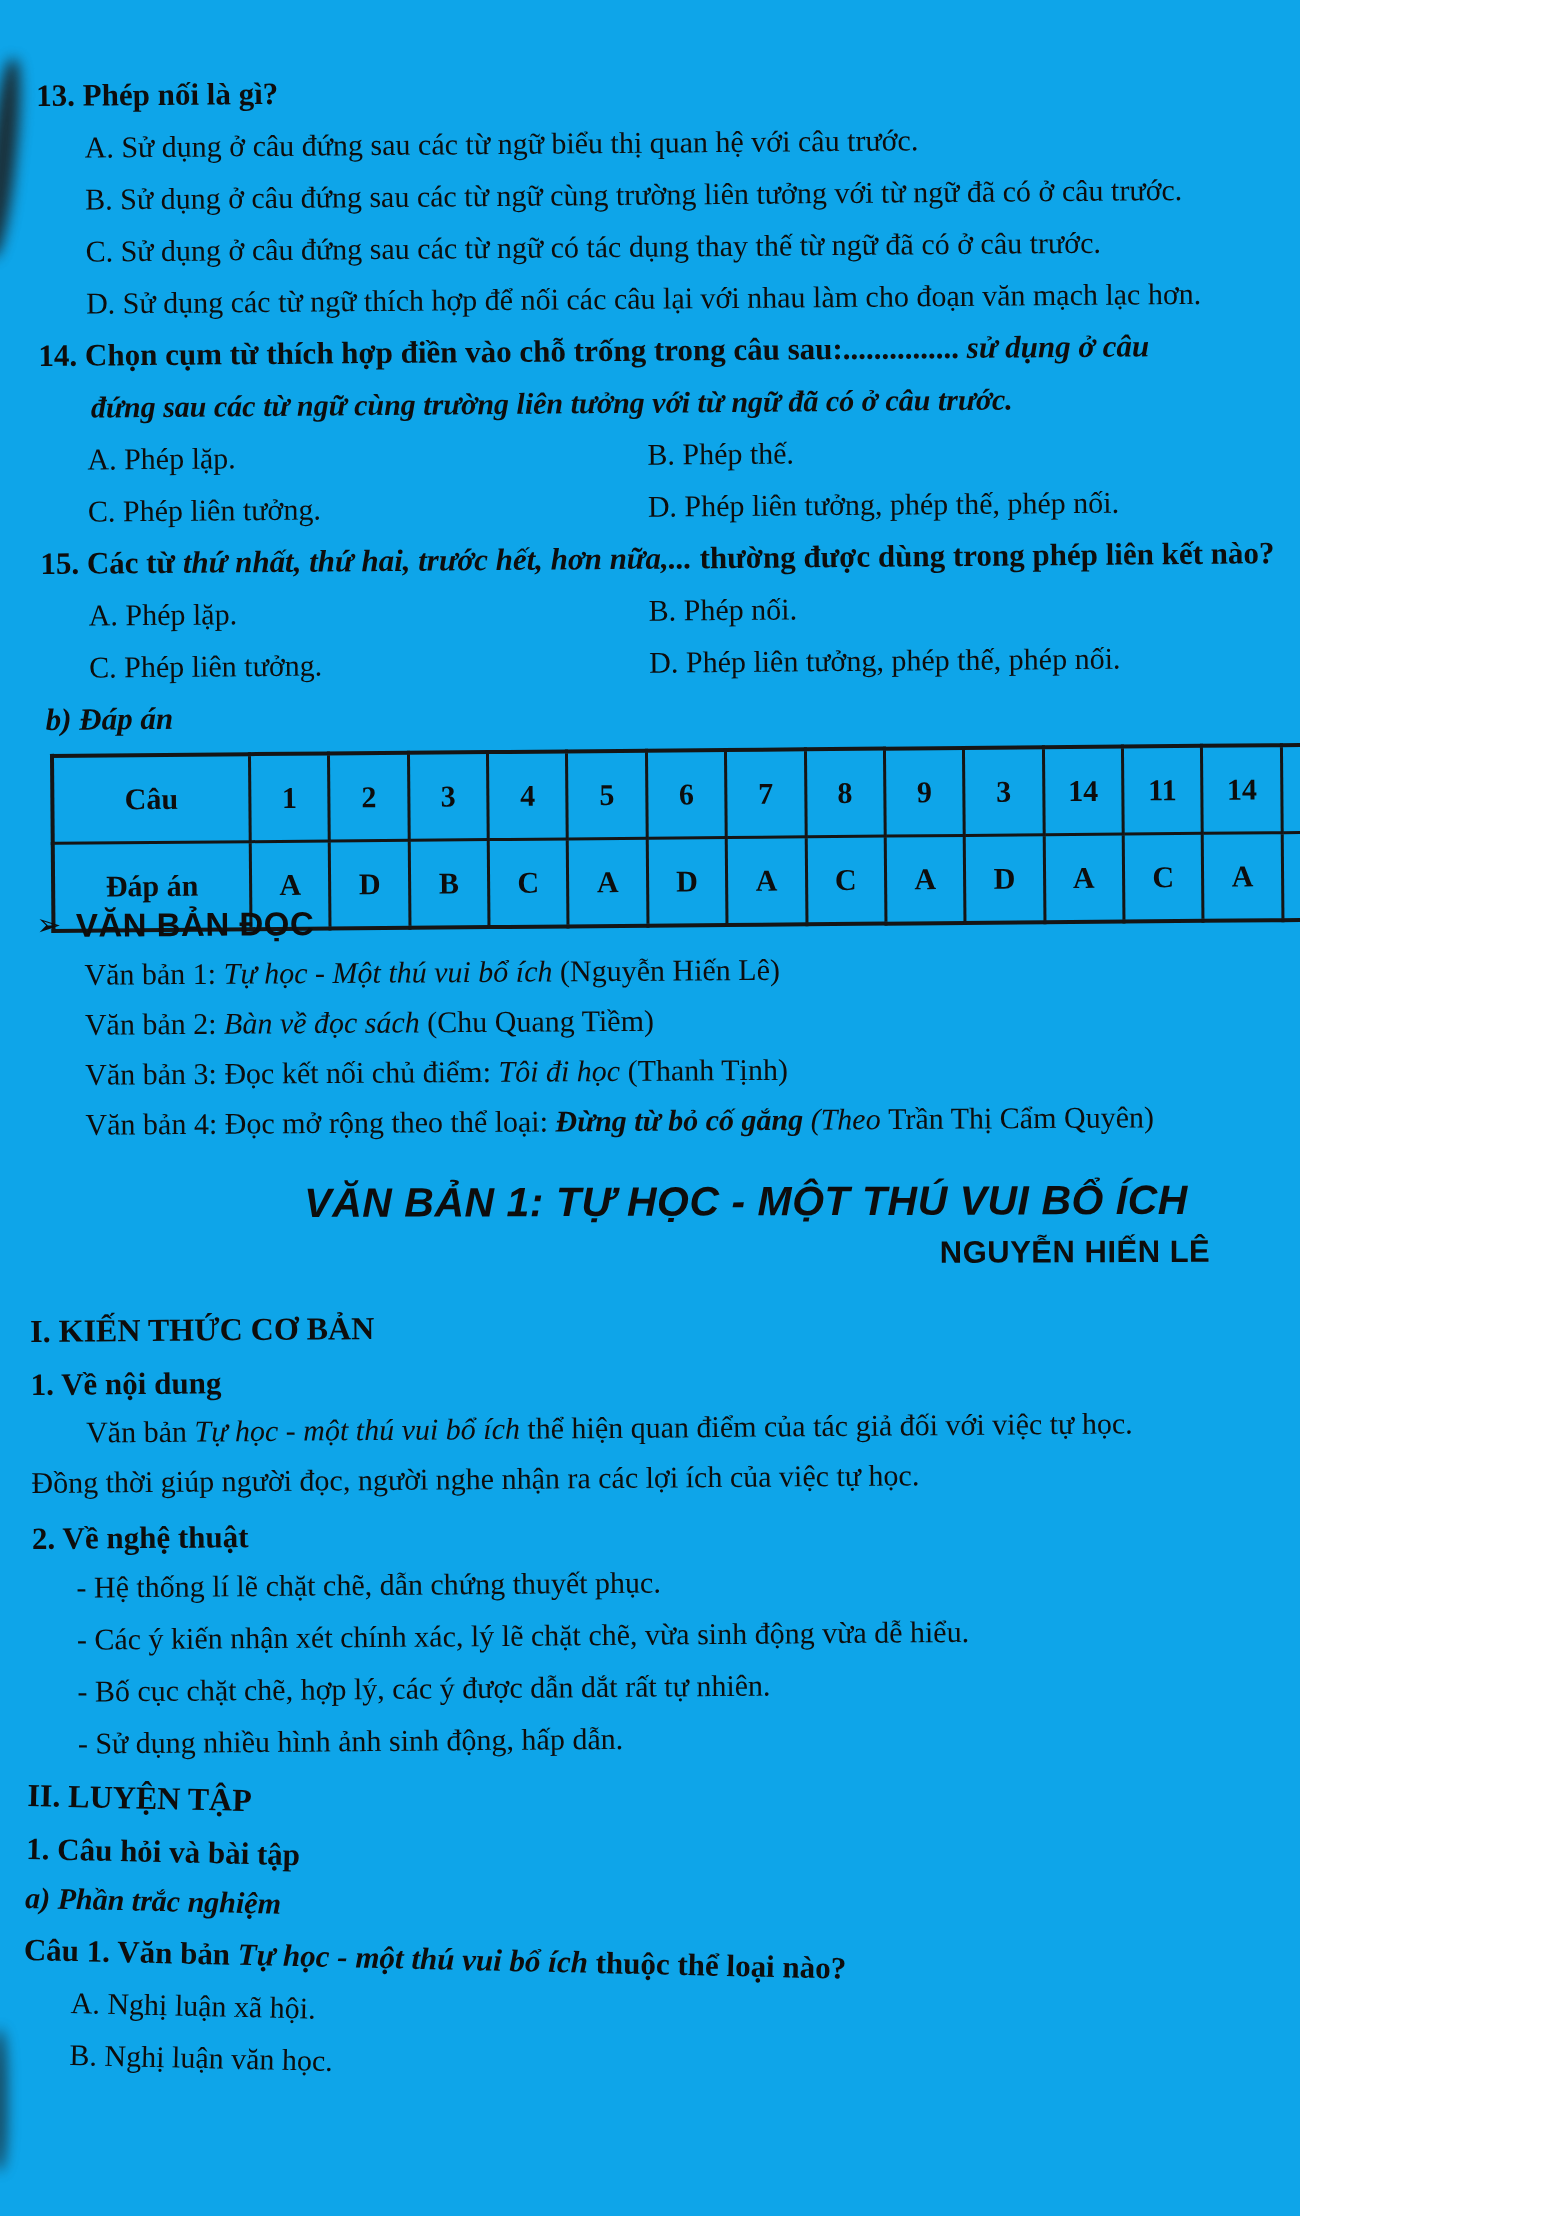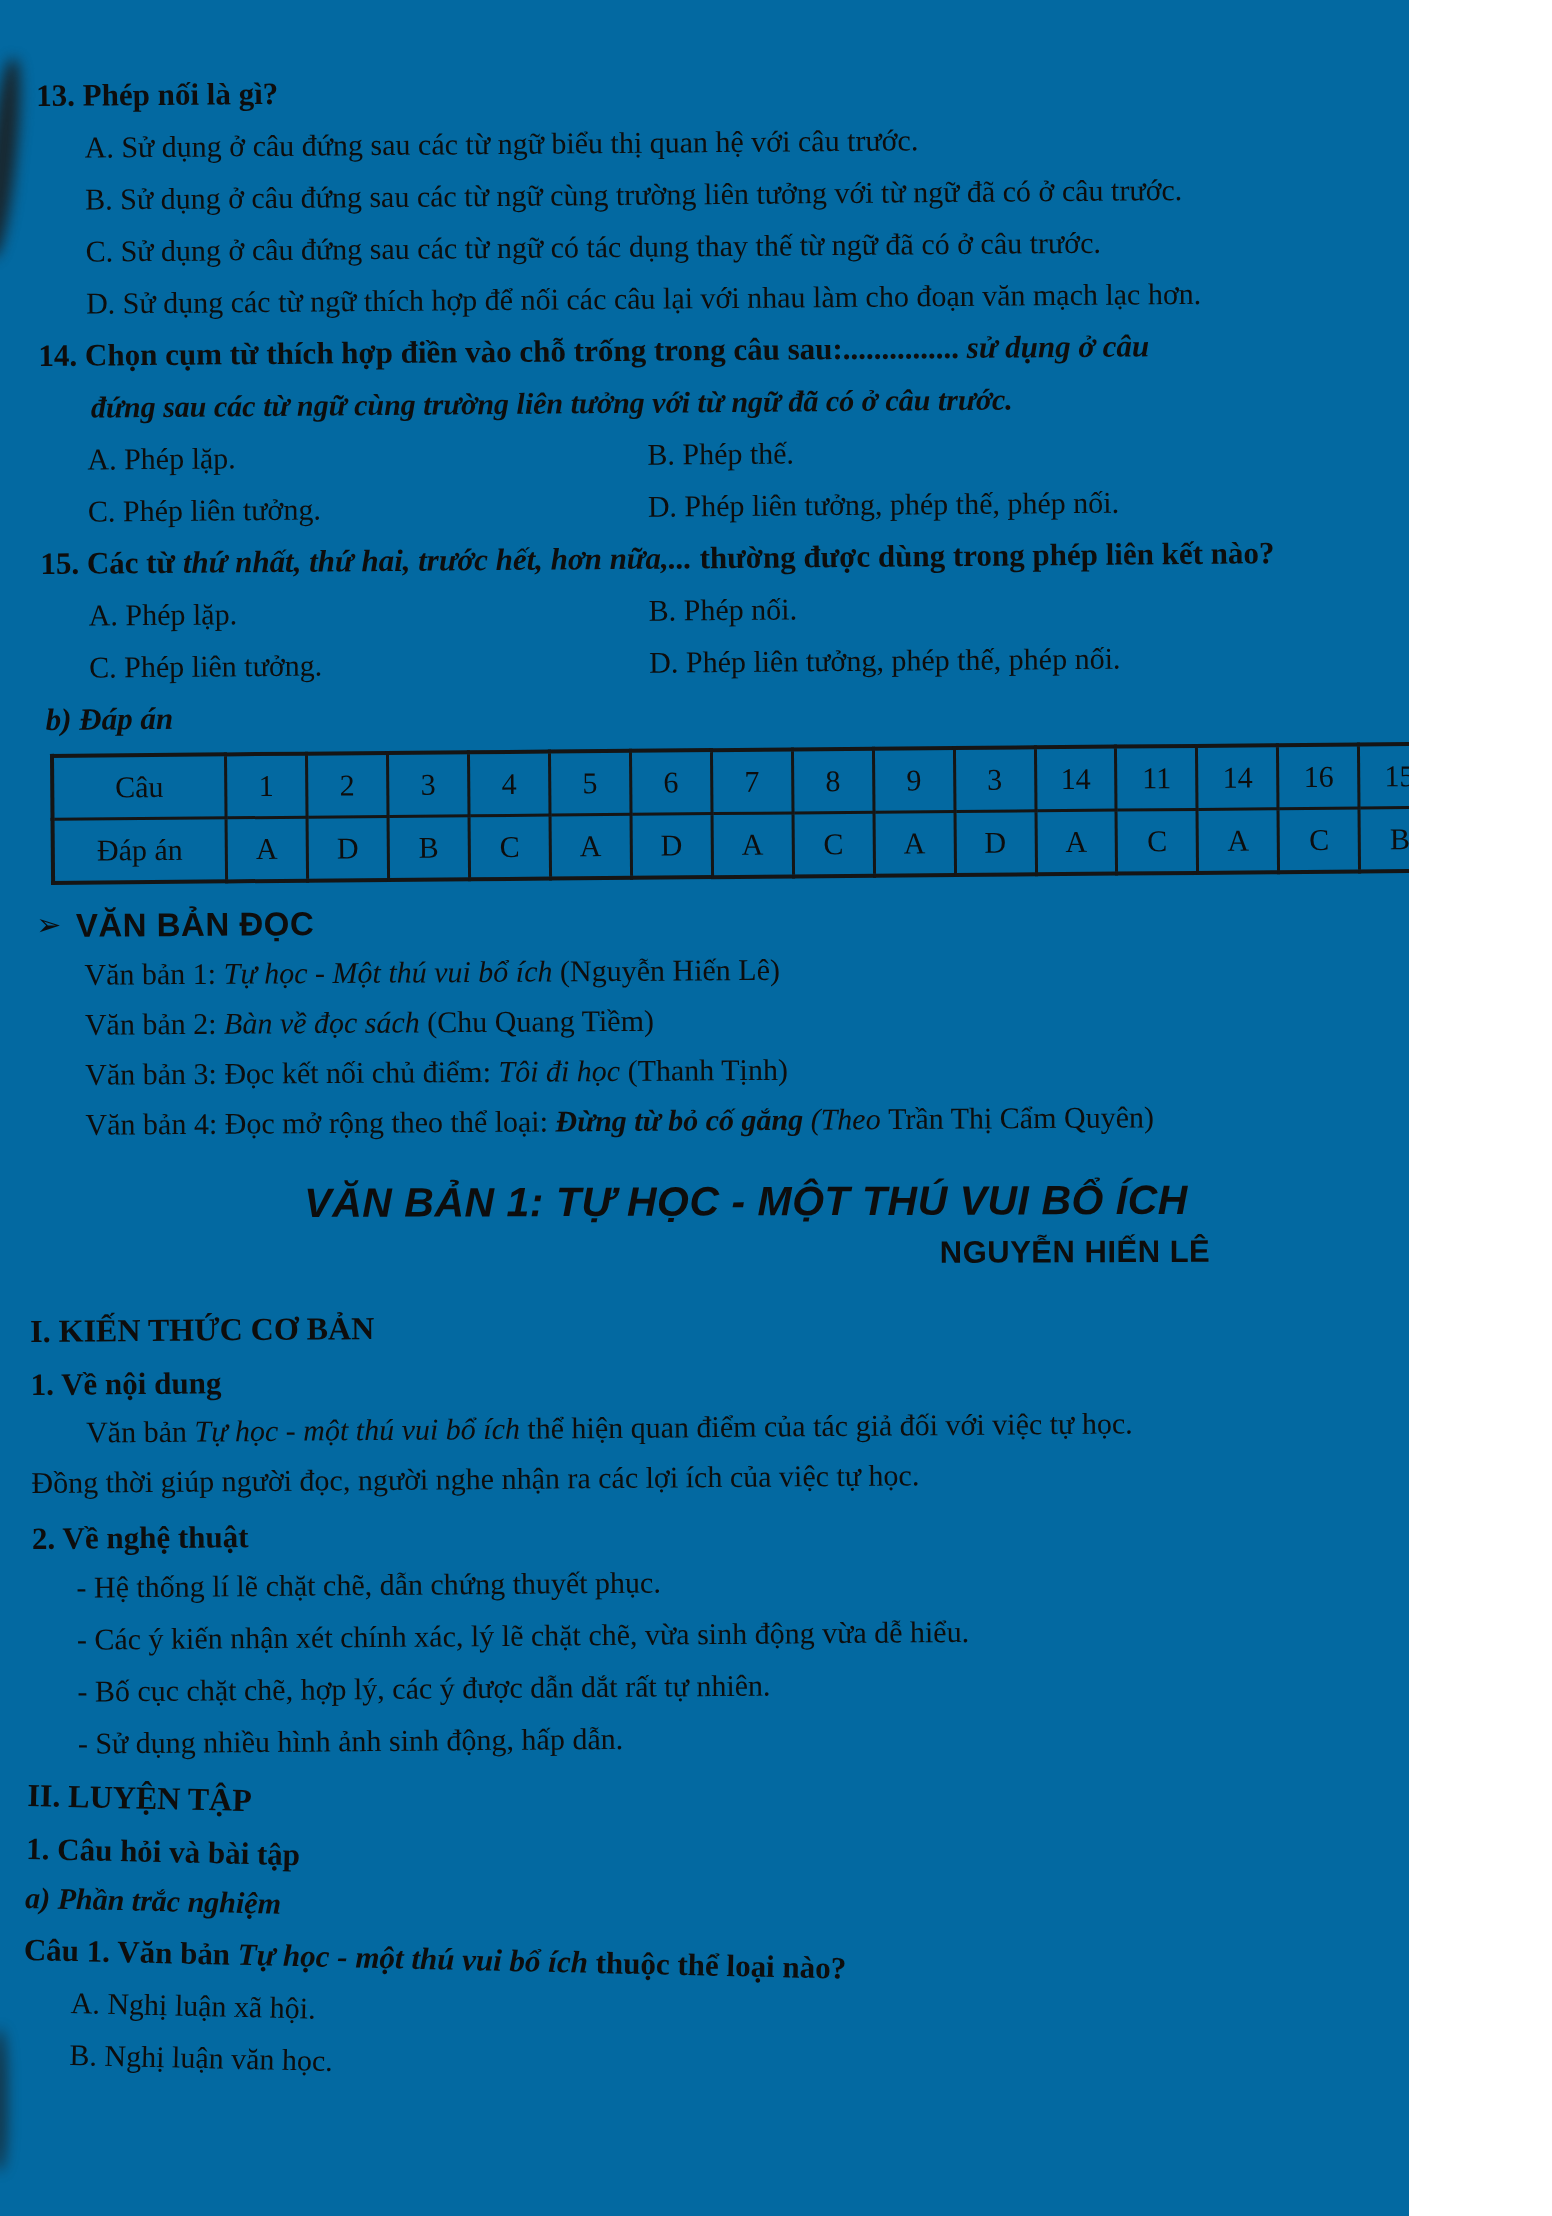--- a/index.html
+++ b/index.html
@@ -1,34 +1,34 @@
 <!DOCTYPE html>
 <html><head>
 <meta charset="utf-8">
 <style>
   html,body{margin:0;padding:0;background:#ffffff;}
   .page{
-    position:relative;width:1409px;height:2216px;overflow:hidden;
-    background:#0369a1;color:#0d0d0d;
+    position:relative;width:1300px;height:2216px;overflow:hidden;
+    background:#0ea5e9;color:#0d0d0d;
     font-family:"Liberation Serif","DejaVu Serif",serif;
   }
   .sec{position:absolute;}
   
   .sec-questions{top:70px;left:36px;width:1486px;transform:rotate(-0.5deg);transform-origin:0 0;}
   .line{font-size:30px;line-height:52px;}
   .stem{font-weight:bold;font-size:31px;}
   .opt{margin-left:48px;}
   .cont-indent{margin-left:52px;}
   .opt-grid{display:grid;grid-template-columns:560px 1fr;margin-left:48px;}
   .opt-grid .opt{margin-left:0;}
   .answers-heading{font-weight:bold;font-style:italic;font-size:31px;line-height:52px;margin-left:4px;}
   
   .answer-table{border-collapse:collapse;table-layout:fixed;width:1392px;margin:8px 0 0 8px;border:4px solid #151515;}
   .answer-table td{border:3px solid #151515;text-align:center;vertical-align:middle;
-    font-weight:normal;font-size:30px;height:52px;padding:4px;overflow:hidden;}
+    font-weight:bold;font-size:30px;height:52px;padding:16px;overflow:hidden;}
   .answer-table .label-cell{width:162px;}
   
   .sec-reading{top:903px;left:36px;width:1480px;transform:rotate(-0.4deg);transform-origin:0 0;}
   .reading-heading{font-family:"Liberation Sans","DejaVu Sans",sans-serif;font-weight:bold;font-size:33px;line-height:46px;letter-spacing:0.5px;}
   .arrow{display:inline-block;margin-right:14px;font-size:30px;transform:translateY(-2px);}
   .reading-item{font-size:30px;line-height:50px;margin-left:48px;}
   .reading-item:first-of-type{margin-top:6px;}
   
   .sec-title{top:1180px;left:0;width:1552px;transform:rotate(-0.2deg);transform-origin:0 0;}
   .lesson-title{text-align:center;transform:translateX(-30px);

